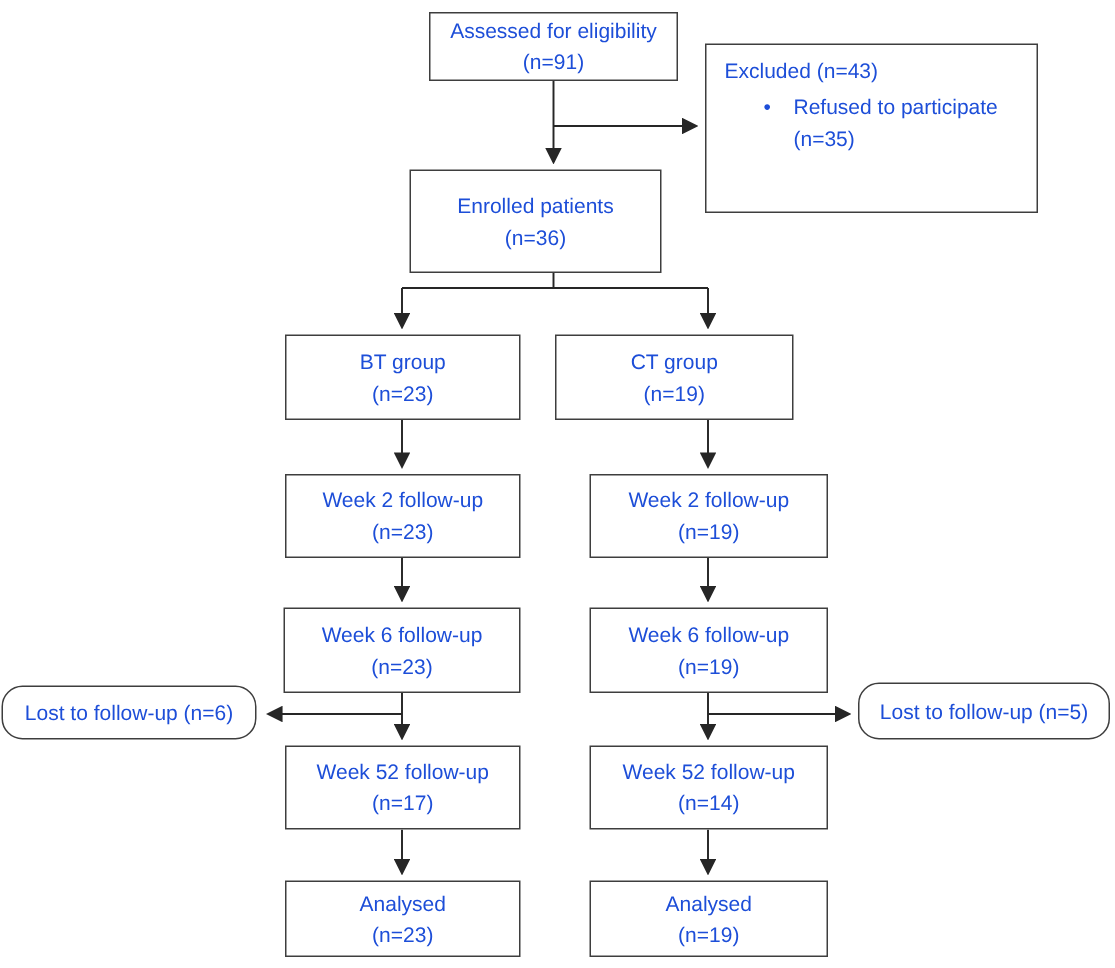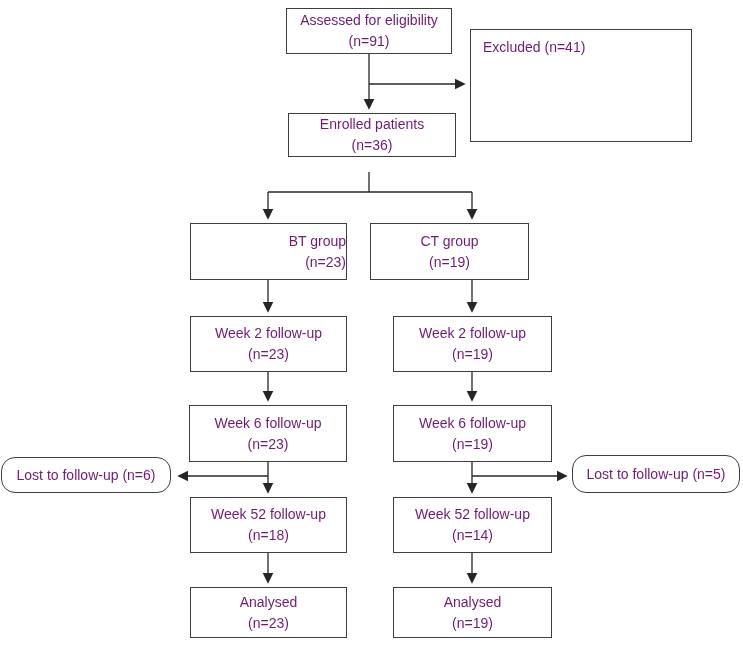--- a/index.html
+++ b/index.html
@@ -6,21 +6,21 @@
     margin: 0;
     padding: 0;
     background: #ffffff;
   }
   .canvas {
     position: relative;
     width: 743px;
     height: 645px;
     background: #ffffff;
     font-family: "Liberation Sans", "DejaVu Sans", sans-serif;
-    color: #701a75;
+    color: #1d4ed8;
     overflow: hidden;
   }
   .connectors {
     position: absolute;
     left: 0;
     top: 0;
     z-index: 0;
   }
   .box {
     position: absolute;
@@ -65,22 +65,22 @@
     top: 0;
   }
   .box-lost {
     font-size: 14px;
     border-radius: 14px;
   }
 
   
   .pos-assessed   { left: 286px; top: 8px;   width: 166px; height: 46px; }
   .pos-excluded   { left: 470px; top: 29px;  width: 222px; height: 113px; }
-  .pos-enrolled   { left: 288px; top: 113px; width: 168px; height: 44px; }
-  .pos-bt-group   { left: 190px; top: 223px; width: 157px; height: 57px; align-items: flex-end; }
+  .pos-enrolled   { left: 273px; top: 113px; width: 168px; height: 69px; }
+  .pos-bt-group   { left: 190px; top: 223px; width: 157px; height: 57px; }
   .pos-ct-group   { left: 370px; top: 223px; width: 159px; height: 57px; }
   .pos-bt-week2   { left: 190px; top: 316px; width: 157px; height: 56px; }
   .pos-ct-week2   { left: 393px; top: 316px; width: 159px; height: 56px; }
   .pos-bt-week6   { left: 189px; top: 405px; width: 158px; height: 57px; }
   .pos-ct-week6   { left: 393px; top: 405px; width: 159px; height: 57px; }
   .pos-lost-left  { left: 1px;   top: 457px; width: 170px; height: 36px; }
   .pos-lost-right { left: 572px; top: 455px; width: 168px; height: 38px; }
   .pos-bt-week52  { left: 190px; top: 497px; width: 157px; height: 56px; }
   .pos-ct-week52  { left: 393px; top: 497px; width: 159px; height: 56px; }
   .pos-bt-analysed{ left: 190px; top: 587px; width: 157px; height: 51px; }
@@ -116,22 +116,23 @@
       <line x1="472" y1="553" x2="472" y2="582" marker-end="url(#arrow)"></line>
     </g>
   </svg>
 
   <div class="box pos-assessed">
     <span class="l1">Assessed for eligibility</span>
     <span class="l2">(n=91)</span>
   </div>
 
   <div class="box box-excluded pos-excluded">
-    <div class="ex-title">Excluded (n=41)</div>
+    <div class="ex-title">Excluded (n=43)</div>
     <ul>
+      <li>Refused to participate (n=35)</li>
     </ul>
   </div>
 
   <div class="box pos-enrolled">
     <span class="l1">Enrolled patients</span>
     <span class="l2">(n=36)</span>
   </div>
 
   <div class="box pos-bt-group">
     <span class="l1">BT group</span>
@@ -166,21 +167,21 @@
   <div class="box box-lost pos-lost-left">
     <span class="l1">Lost to follow-up (n=6)</span>
   </div>
 
   <div class="box box-lost pos-lost-right">
     <span class="l1">Lost to follow-up (n=5)</span>
   </div>
 
   <div class="box pos-bt-week52">
     <span class="l1">Week 52 follow-up</span>
-    <span class="l2">(n=18)</span>
+    <span class="l2">(n=17)</span>
   </div>
 
   <div class="box pos-ct-week52">
     <span class="l1">Week 52 follow-up</span>
     <span class="l2">(n=14)</span>
   </div>
 
   <div class="box pos-bt-analysed">
     <span class="l1">Analysed</span>
     <span class="l2">(n=23)</span>

